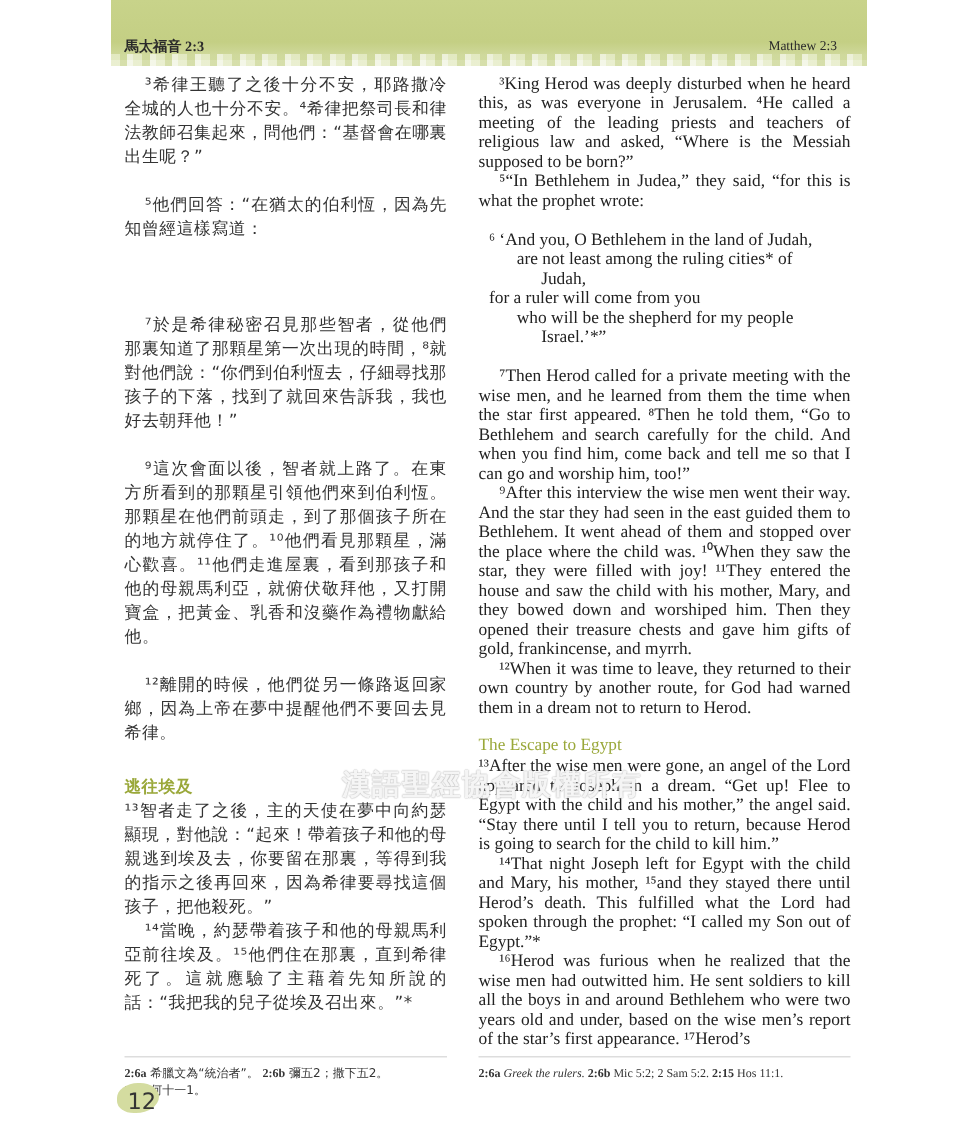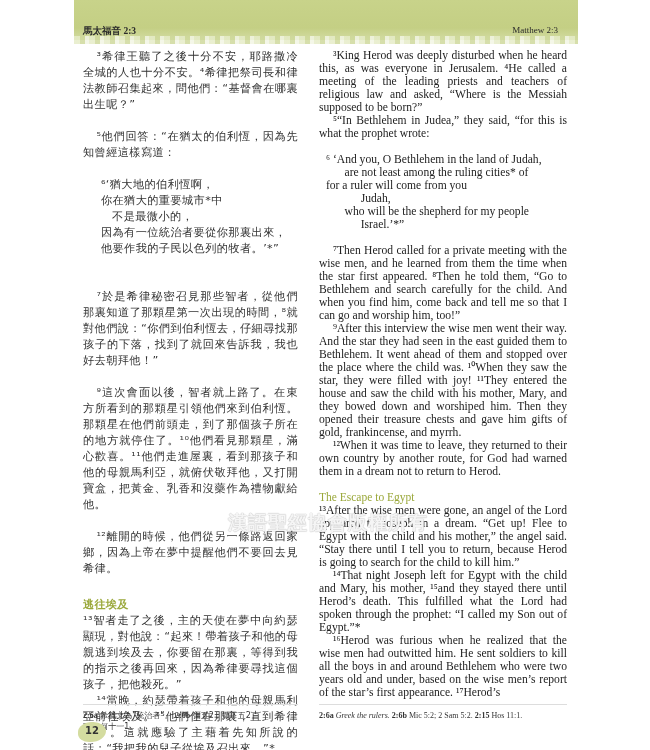--- a/index.html
+++ b/index.html
@@ -25,45 +25,38 @@
   .heading-zh { color:#9aa83a; font-size:11px; margin-top:4px;font-weight:bold; }
   .heading-en { color:#9aa83a; font-size:11.5px; }
   .fn-rule { position:absolute; top:704px; height:1px; background:#ddd; }
   .fn { position:absolute; top:710px; font-size:8px; line-height:11px; color:#333; }
   .fn b { font-family:"Liberation Serif", serif; }
   .fn-zh { left:9px; width:215px; font-family:"DejaVu Sans", sans-serif; }
   .fn-en { left:245px; width:248px; font-family:"Liberation Serif", serif; }
   .fn-en i { font-style:italic; }
   .page-num-blob { position:absolute; left:4px; top:722px; width:28px; height:20px;
     border-radius:50% 45% 55% 40%; background:#d4dca0; }
-  .page-num { position:absolute; left:11px; top:725px; font-family:"DejaVu Sans", sans-serif; font-size:10px; font-weight:bold; color:#333; }
+  .page-num { position:absolute; left:11px; top:725px; font-family:"DejaVu Sans", sans-serif; font-size:15px; font-weight:normal; color:#333; }
   .watermark { position:absolute; left:154px; top:484px; font-family:"DejaVu Sans", sans-serif; font-size:19px; font-weight:bold; letter-spacing:1px;
     color:rgba(255,255,255,0.85); text-shadow:0 0 1px #bbb, 0 0 1px #bbb; pointer-events:none;margin-top:26px; }
 </style>
 </head>
 <body>
 
 <div class="page">
   <div class="banner"></div>
   <div class="banner-edge"></div>
   <div class="run-head run-left">馬太福音 2:3</div>
   <div class="run-head run-right">Matthew 2:3</div>
 
   <div class="col col-zh">
     <p class="p">³希律王聽了之後十分不安，耶路撒冷全城的人也十分不安。⁴希律把祭司長和律法教師召集起來，問他們：“基督會在哪裏出生呢？”</p>
     <div class="gap"></div>
     <p class="p">⁵他們回答：“在猶太的伯利恆，因為先知曾經這樣寫道：</p>
     <div class="gap"></div>
-    <div class="poem">
-      <span class="line i0">⁶‘猶大地的伯利恆啊，</span>
-      <span class="line i0">你在猶大的重要城市*中</span>
-      <span class="line i1">不是最微小的，</span>
-      <span class="line i0">因為有一位統治者要從你那裏出來，</span>
-      <span class="line i0">他要作我的子民以色列的牧者。’*”</span>
-    </div>
     <div class="gap"></div>
       <div class="gap"></div>
     <p class="p">⁷於是希律秘密召見那些智者，從他們那裏知道了那顆星第一次出現的時間，⁸就對他們說：“你們到伯利恆去，仔細尋找那孩子的下落，找到了就回來告訴我，我也好去朝拜他！”</p>
     <div class="gap"></div>
     <p class="p">⁹這次會面以後，智者就上路了。在東方所看到的那顆星引領他們來到伯利恆。那顆星在他們前頭走，到了那個孩子所在的地方就停住了。¹⁰他們看見那顆星，滿心歡喜。¹¹他們走進屋裏，看到那孩子和他的母親馬利亞，就俯伏敬拜他，又打開寶盒，把黃金、乳香和沒藥作為禮物獻給他。</p>
     <div class="gap"></div>
     <p class="p">¹²離開的時候，他們從另一條路返回家鄉，因為上帝在夢中提醒他們不要回去見希律。</p>
     <div class="gap"></div>
     <div class="heading-zh">逃往埃及</div>
     <p class="p" style="text-indent:0">¹³智者走了之後，主的天使在夢中向約瑟顯現，對他說：“起來！帶着孩子和他的母親逃到埃及去，你要留在那裏，等得到我的指示之後再回來，因為希律要尋找這個孩子，把他殺死。”</p>
@@ -71,22 +64,22 @@
 
   </div>
 
   <div class="col col-en en">
     <p class="p">³King Herod was deeply disturbed when he heard this, as was everyone in Jerusalem. ⁴He called a meeting of the leading priests and teachers of religious law and asked, “Where is the Messiah supposed to be born?”</p>
     <p class="p">⁵“In Bethlehem in Judea,” they said, “for this is what the prophet wrote:</p>
     <div class="gap-en"></div>
     <div class="poem">
       <span class="line i0">⁶ ‘And you, O Bethlehem in the land of Judah,</span>
       <span class="line i1">are not least among the ruling cities* of</span>
+      <span class="line i2">Judah,</span>
       <span class="line i0">for a ruler will come from you</span>
-      <span class="line i2">Judah,</span>
       <span class="line i1">who will be the shepherd for my people</span>
       <span class="line i2">Israel.’*”</span>
     </div>
     <div class="gap-en"></div>
     <p class="p">⁷Then Herod called for a private meeting with the wise men, and he learned from them the time when the star first appeared. ⁸Then he told them, “Go to Bethlehem and search carefully for the child. And when you find him, come back and tell me so that I can go and worship him, too!”</p>
     <p class="p">⁹After this interview the wise men went their way. And the star they had seen in the east guided them to Bethlehem. It went ahead of them and stopped over the place where the child was. ¹⁰When they saw the star, they were filled with joy! ¹¹They entered the house and saw the child with his mother, Mary, and they bowed down and worshiped him. Then they opened their treasure chests and gave him gifts of gold, frankincense, and myrrh.</p>
     <p class="p">¹²When it was time to leave, they returned to their own country by another route, for God had warned them in a dream not to return to Herod.</p>
     <div class="gap-en"></div>
     <div class="heading-en">The Escape to Egypt</div>
     <p class="p" style="text-indent:0">¹³After the wise men were gone, an angel of the Lord appeared to Joseph in a dream. “Get up! Flee to Egypt with the child and his mother,” the angel said. “Stay there until I tell you to return, because Herod is going to search for the child to kill him.”</p>

